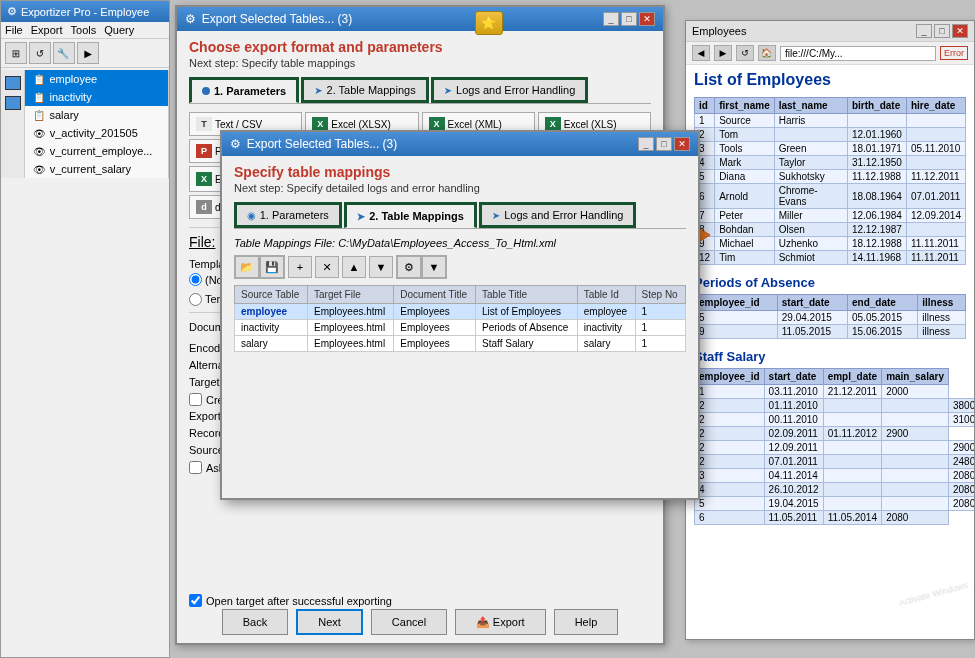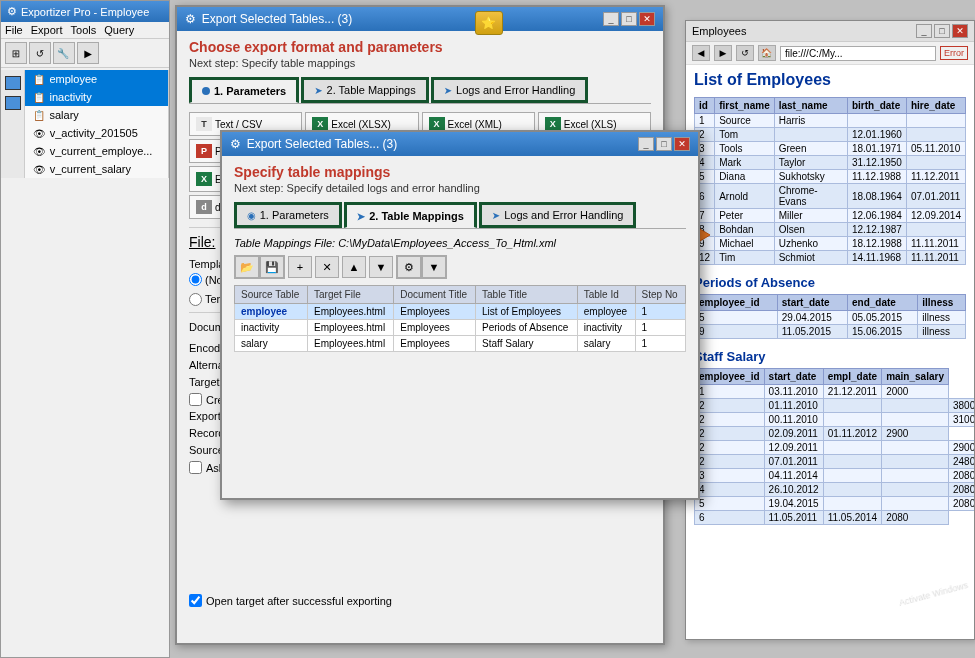--- a/index.html
+++ b/index.html
@@ -766,20 +766,29 @@
       <input type="checkbox" style="">
       <span>Ask b</span>
     </div>
   </div>
 
   <div style="position:absolute; bottom:36px; left:12px; display:flex; align-items:center; gap:4px;">
     <input type="checkbox" checked="" style="">
     <span style="font-size:11px;">Open target after successful exporting</span>
   </div>
 
+  <div class="dialog-buttons">
+    <button class="dlg-btn">Back</button>
+    <button class="dlg-btn primary">Next</button>
+    <button class="dlg-btn">Cancel</button>
+    <button class="dlg-btn">
+      <span>📤 </span><span>Export</span>
+    </button>
+    <button class="dlg-btn">Help</button>
+  </div>
 </div>
 
 <div class="export-dialog-fg">
   <div class="dialog-titlebar">
     <div class="title-left">
       <span>⚙</span>
       <span>Export Selected Tables... (3)</span>
     </div>
     <div class="dialog-close-btns">
       <div class="win-btn min">_</div>

